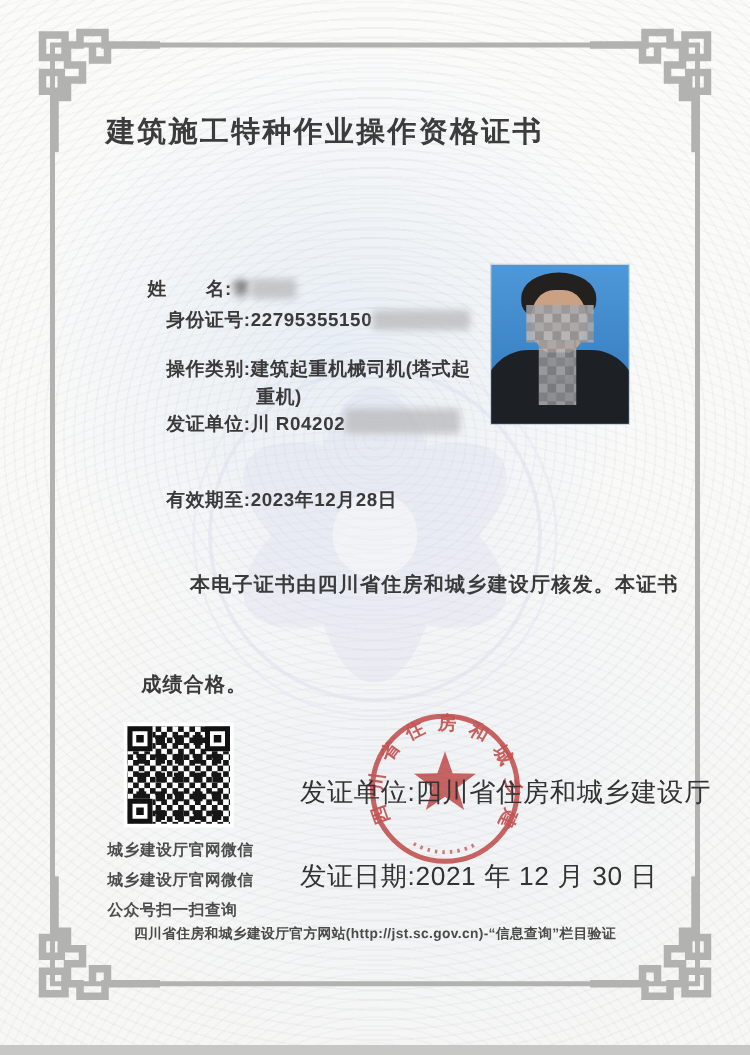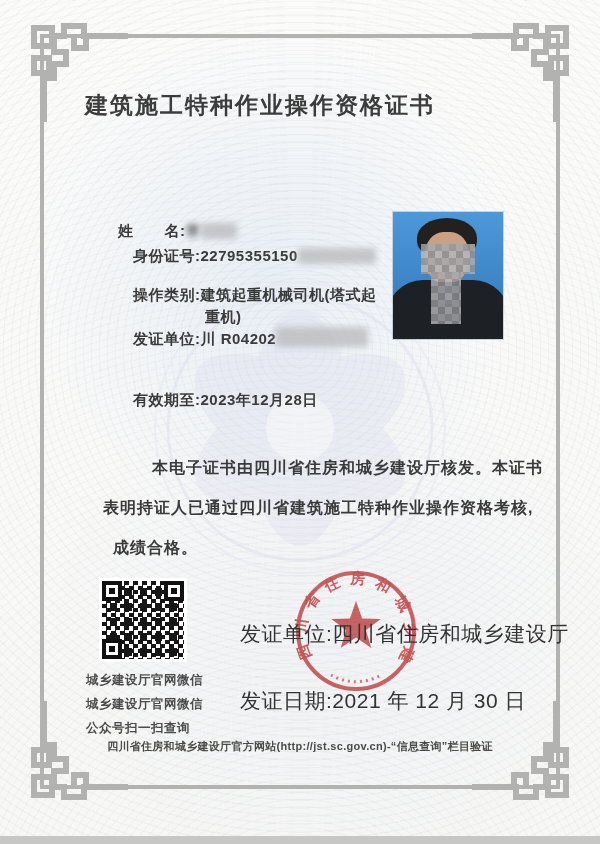--- a/index.html
+++ b/index.html
@@ -166,21 +166,20 @@
   <div class="photo">
     <div class="torso"></div>
     <div class="hair"></div>
     <div class="face"></div>
     <div class="collar"></div>
     <div class="mosaic m-face"></div>
     <div class="mosaic m-chin"></div>
   </div>
 
   <div class="body-line" style="left:152px;top:458px;">本电子证书由四川省住房和城乡建设厅核发。本证书</div>
-  <div class="body-line" style="left:103px;top:498px;">表明持证人已通过四川省建筑施工特种作业操作资格考核,</div>
   <div class="body-line" style="left:113px;top:538px;">成绩合格。</div>
 
   <div class="qr">
     <div class="qr-modules"></div>
     <div class="qr-finder f-tl"></div>
     <div class="qr-finder f-tr"></div>
     <div class="qr-finder f-bl"></div>
   </div>
   <div class="qr-caption">
     <div>城乡建设厅官网微信</div>

